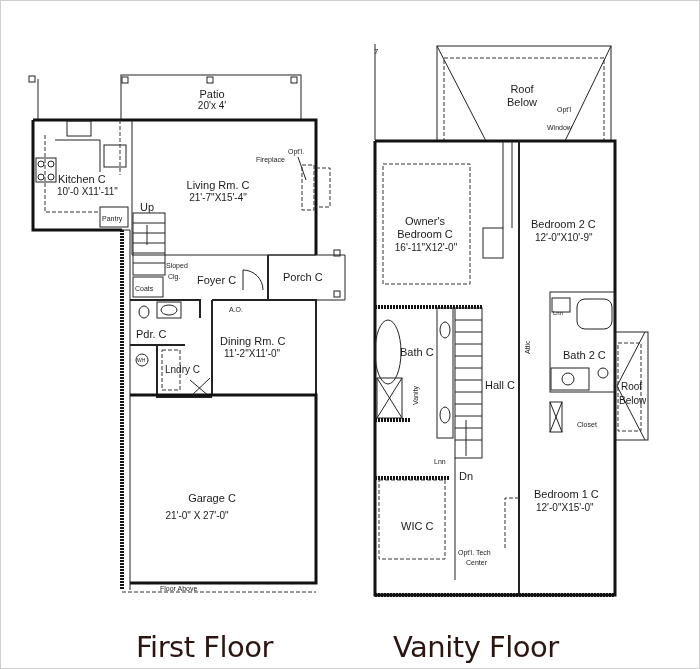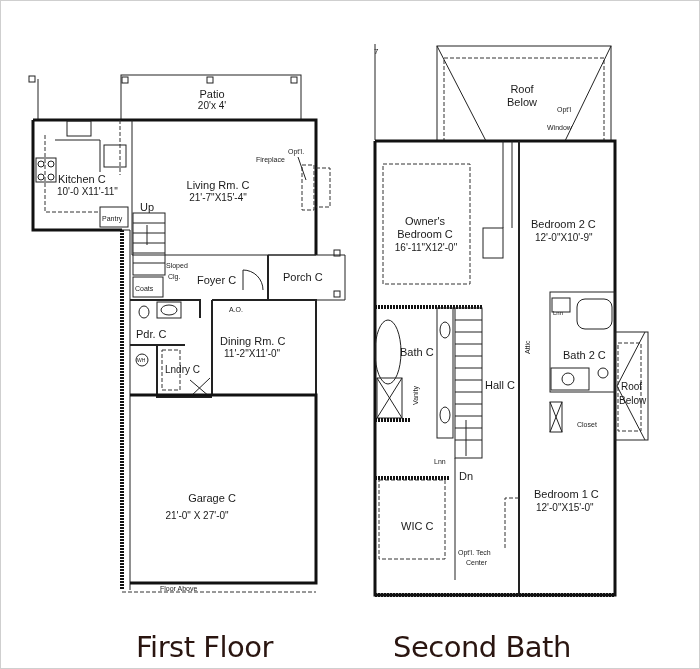--- a/index.html
+++ b/index.html
@@ -252,13 +252,13 @@
     </g>
 
     <g>
       <text x="534" y="498" class="lbl room">Bedroom 1 C</text>
       <text x="536" y="511" class="lbl dim">12'-0"X15'-0"</text>
     </g>
   </g>
 </svg>
 
 <div class="caption" id="cap-first">First Floor</div>
-<div class="caption" id="cap-second">Second Bath</div>
+<div class="caption" id="cap-second">Vanity Floor</div>
 
 </body></html>

